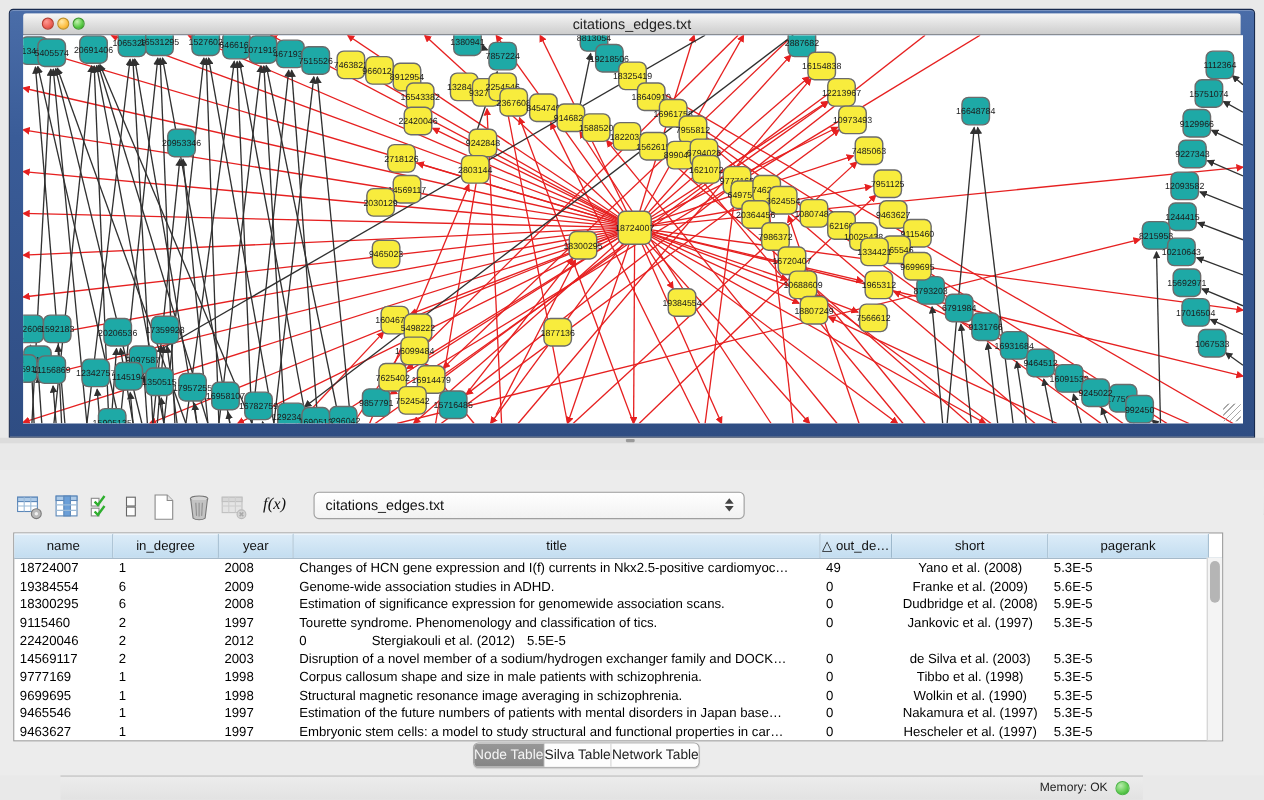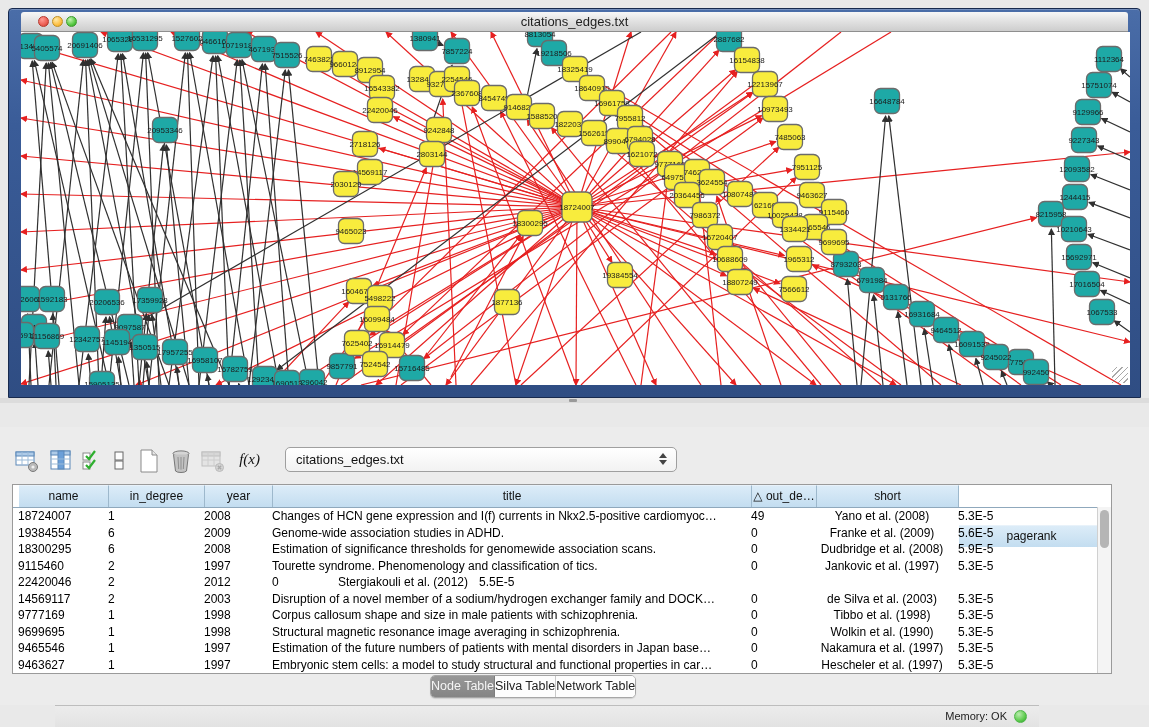--- a/index.html
+++ b/index.html
@@ -67,21 +67,21 @@
   }
   #combo-arrows{position:absolute;right:8px;top:3px;width:9px;height:18px;}
   #combo-arrows div{width:0;height:0;border-left:4.5px solid transparent;border-right:4.5px solid transparent;margin:2px 0;}
   #combo-arrows .up{border-bottom:5px solid #444;}
   #combo-arrows .down{border-top:5px solid #444;}
   
   #table-wrap{
     position:absolute;left:12px;top:57px;width:1100px;height:190px;box-sizing:border-box;
     background:#fff;border:1px solid #9a9a9a;
   }
-  #thead{display:flex;height:22px;border-bottom:1px solid #8fa8bc;justify-content:center;}
+  #thead{display:flex;height:22px;border-bottom:1px solid #8fa8bc;}
   .th{
     box-sizing:border-box;height:22px;line-height:21px;text-align:center;
     background:linear-gradient(180deg,#dcecf8,#c3ddf0);
     border-right:1px solid #9db8cc;border-top:1px solid #e8f2fa;
     font-size:12px;color:#111;overflow:hidden;white-space:nowrap;
   }
   .tr{display:flex;height:16.5px;}
   .td{
     box-sizing:border-box;font-size:12px;color:#000;line-height:16.5px;
     padding-left:5px;overflow:hidden;white-space:nowrap;
@@ -803,21 +803,21 @@
   </div>
 
   <div id="table-wrap">
     <div id="thead">
         <div class="th" style="width: 90px;">name</div>
         <div class="th" style="width: 96px;">in_degree</div>
         <div class="th" style="width: 68px;">year</div>
         <div class="th" style="width: 479px;">title</div>
         <div class="th" style="width: 65px;">△ out_de…</div>
         <div class="th" style="width: 142px;">short</div>
-        <div class="th" style="width: 146px; margin-top: 40px;">pagerank</div>
+        <div class="th" style="width: 146px;">pagerank</div>
       </div>
     <div id="tbody">
         <div class="tr">
           <div class="td" style="width: 90px;">18724007</div>
           <div class="td" style="width: 96px;">1</div>
           <div class="td" style="width: 68px;">2008</div>
           <div class="td" style="width: 479px;">Changes of HCN gene expression and I(f) currents in Nkx2.5-positive cardiomyoc…</div>
           <div class="td" style="width: 65px;">49</div>
           <div class="td center" style="width: 142px;">Yano et al. (2008)</div>
           <div class="td" style="width: 146px;">5.3E-5</div>
@@ -828,21 +828,21 @@
           <div class="td" style="width: 68px;">2009</div>
           <div class="td" style="width: 479px;">Genome-wide association studies in ADHD.</div>
           <div class="td" style="width: 65px;">0</div>
           <div class="td center" style="width: 142px;">Franke et al. (2009)</div>
           <div class="td" style="width: 146px;">5.6E-5</div>
         </div>
         <div class="tr">
           <div class="td" style="width: 90px;">18300295</div>
           <div class="td" style="width: 96px;">6</div>
           <div class="td" style="width: 68px;">2008</div>
-          <div class="td" style="width: 479px;">Estimation of significance thresholds for genomewide association scans.</div>
+          <div class="td" style="width: 479px;">Estimation of significance expression for genomewide association scans.</div>
           <div class="td" style="width: 65px;">0</div>
           <div class="td center" style="width: 142px;">Dudbridge et al. (2008)</div>
           <div class="td" style="width: 146px;">5.9E-5</div>
         </div>
         <div class="tr">
           <div class="td" style="width: 90px;">9115460</div>
           <div class="td" style="width: 96px;">2</div>
           <div class="td" style="width: 68px;">1997</div>
           <div class="td" style="width: 479px;">Tourette syndrome. Phenomenology and classification of tics.</div>
           <div class="td" style="width: 65px;">0</div>

